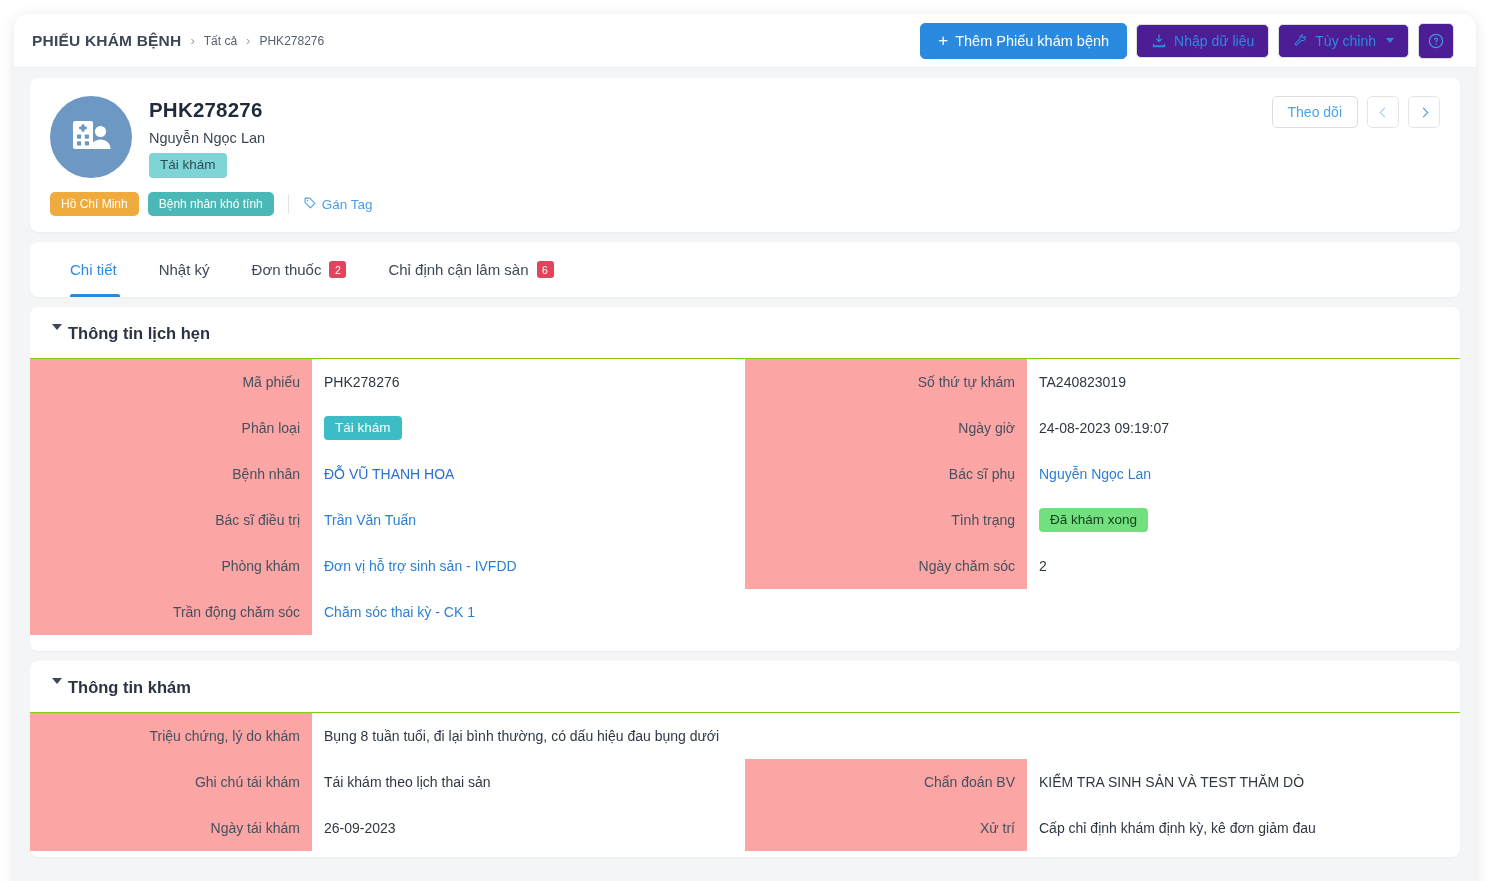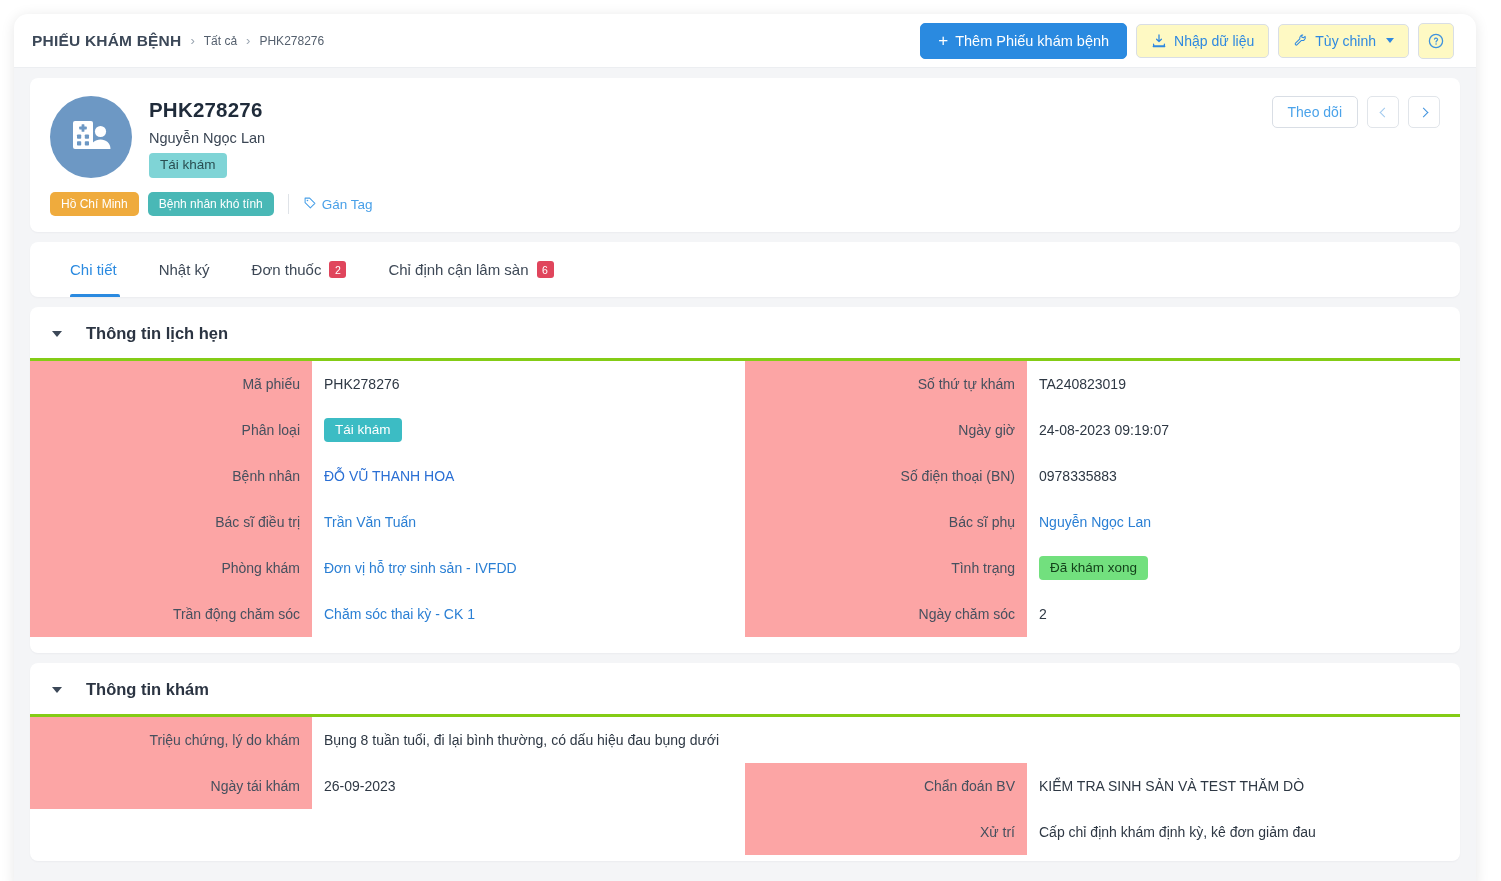--- a/index.html
+++ b/index.html
@@ -65,21 +65,21 @@
   }
   .btn {
     display: inline-flex;
     align-items: center;
     gap: 7px;
     height: 34px;
     padding: 0 14px;
     border-radius: 5px;
     font-size: 14px;
     border: 1px solid #d9dee5;
-    background: #fef9c3;
+    background: #4c1d95;
     color: #2f89e0;
     cursor: pointer;
     white-space: nowrap;
   }
   .btn-primary {
     background: #2a8ae0;
     border-color: #2a8ae0;
     color: #ffffff;
     font-size: 14.5px;
     padding: 0 17px;
@@ -242,23 +242,23 @@
     border-radius: 3px;
     display: inline-flex;
     align-items: center;
     justify-content: center;
     padding: 0 4px;
   }
 
   
   .section-card { padding: 0 0 6px 0; }
   .section-head {
-    display: flex; align-items: center; gap: 24px;
+    display: flex; gap: 6px;
     padding: 17px 20px 15px 22px;
-    border-bottom: 3px solid #84cc16;
+    border-bottom: 1px solid #84cc16;
   }
   .caret-sec {
     width: 0; height: 0;
     border-left: 5px solid transparent;
     border-right: 5px solid transparent;
     border-top: 6px solid #3c4858;
     cursor: pointer;
   }
   .section-title {
     font-size: 16.5px;
@@ -467,24 +467,20 @@
         <div>
           <div class="fieldrow">
             <div class="lbl">Số thứ tự khám</div>
             <div class="val">TA240823019</div>
           </div>
           <div class="fieldrow">
             <div class="lbl">Ngày giờ</div>
             <div class="val">24-08-2023 09:19:07</div>
           </div>
           <div class="fieldrow">
-            <div class="lbl">Số điện thoại (BN)</div>
-            <div class="val">0978335883</div>
-          </div>
-          <div class="fieldrow">
             <div class="lbl">Bác sĩ phụ</div>
             <div class="val link">Nguyễn Ngọc Lan</div>
           </div>
           <div class="fieldrow">
             <div class="lbl">Tình trạng</div>
             <div class="val">
               <span class="pill pill-green">Đã khám xong</span>
             </div>
           </div>
           <div class="fieldrow">
@@ -503,20 +499,24 @@
       </div>
 
       <div class="fieldrow wide">
         <div class="lbl">Triệu chứng, lý do khám</div>
         <div class="val">Bụng 8 tuần tuổi, đi lại bình thường, có dấu hiệu đau bụng dưới</div>
       </div>
 
       <div class="grid2 bottom">
         <div>
           <div class="fieldrow">
+            <div class="lbl">Ghi chú tái khám</div>
+            <div class="val">Tái khám theo lịch thai sản</div>
+          </div>
+          <div class="fieldrow">
             <div class="lbl">Ngày tái khám</div>
             <div class="val">26-09-2023</div>
           </div>
         </div>
         <div>
           <div class="fieldrow">
             <div class="lbl">Chẩn đoán BV</div>
             <div class="val">KIỂM TRA SINH SẢN VÀ TEST THĂM DÒ</div>
           </div>
           <div class="fieldrow">

